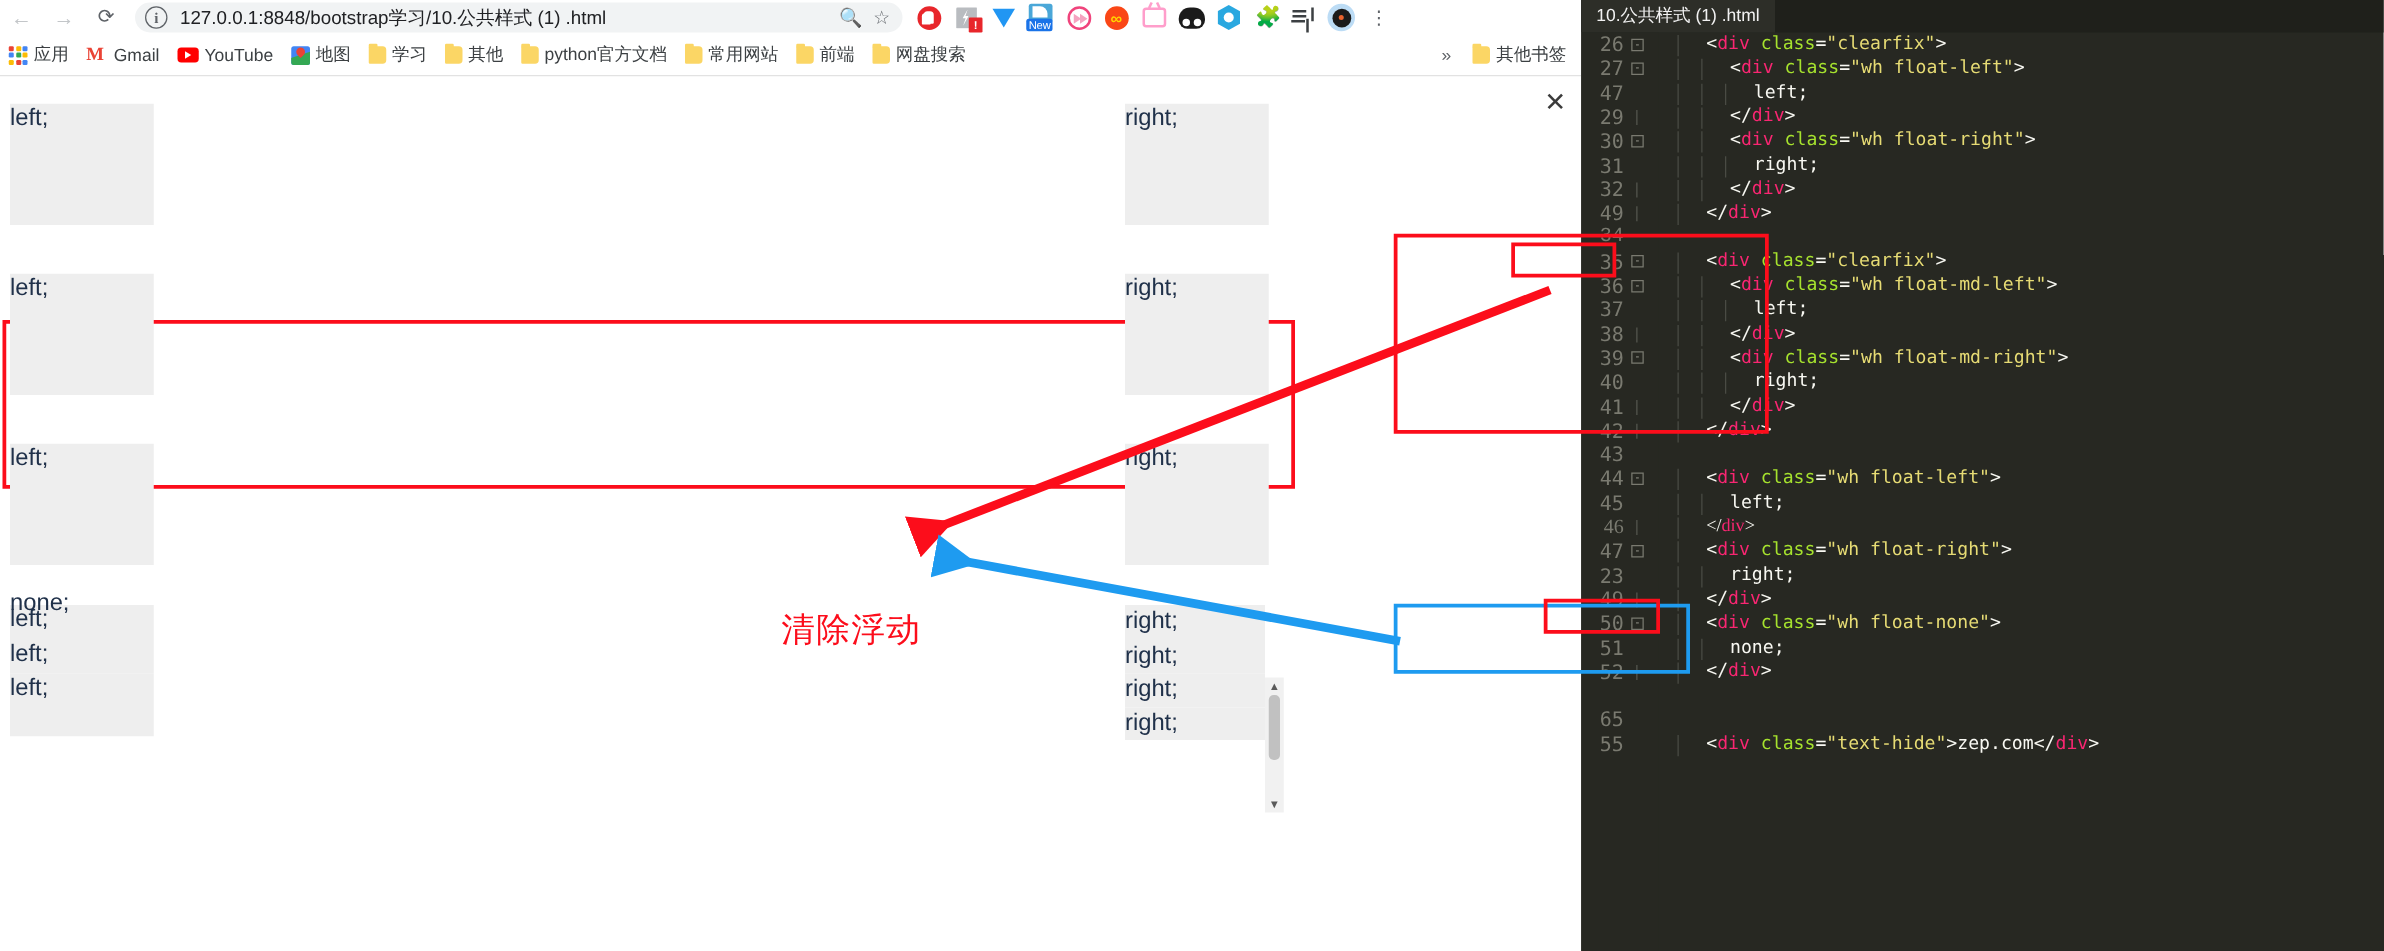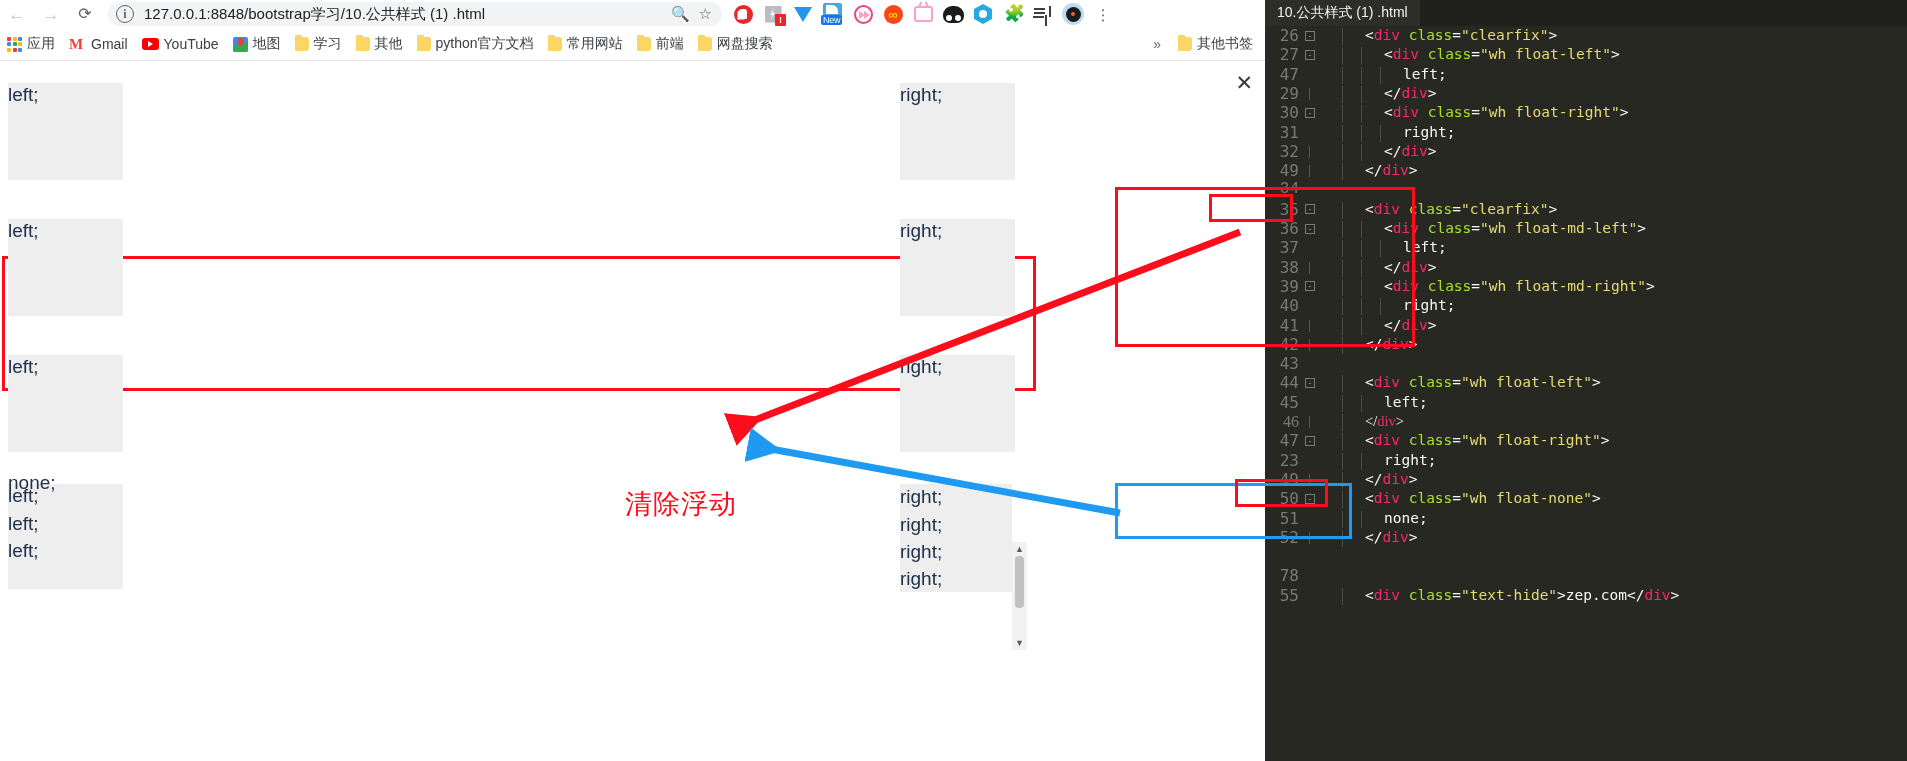--- a/index.html
+++ b/index.html
@@ -408,21 +408,21 @@
         <div class="cline" style="top: 328.1px;"><span class="lno">43</span><span class="ctext" style="left: 62px;"></span></div>
         <div class="cline" style="top: 347.4px;"><span class="lno">44</span><span class="fold">-</span><span class="ctext" style="left: 100px;"><span class="t-pun">&lt;</span><span class="t-tag">div</span><span class="t-txt"> </span><span class="t-attr">class</span><span class="t-pun">=</span><span class="t-str">"wh float-left"</span><span class="t-pun">&gt;</span></span><span class="indentguide" style="left: 77px; top: 2px; height: 17px;"></span></div>
         <div class="cline" style="top: 366.7px;"><span class="lno">45</span><span class="ctext" style="left: 119px;"><span class="t-txt">left;</span></span><span class="indentguide" style="left: 77px; top: 2px; height: 17px;"></span><span class="indentguide" style="left: 96px; top: 2px; height: 17px;"></span></div>
         <div class="cline" style="top: 386px; font-family: Liberation Serif, serif;"><span class="lno">46</span><span class="foldline"></span><span class="ctext" style="left: 100px;"><span class="t-pun">&lt;/</span><span class="t-tag">div</span><span class="t-pun">&gt;</span></span><span class="indentguide" style="left: 77px; top: 2px; height: 17px;"></span></div>
         <div class="cline" style="top: 405.3px;"><span class="lno">47</span><span class="fold">-</span><span class="ctext" style="left: 100px;"><span class="t-pun">&lt;</span><span class="t-tag">div</span><span class="t-txt"> </span><span class="t-attr">class</span><span class="t-pun">=</span><span class="t-str">"wh float-right"</span><span class="t-pun">&gt;</span></span><span class="indentguide" style="left: 77px; top: 2px; height: 17px;"></span></div>
         <div class="cline" style="top: 424.6px;"><span class="lno">23</span><span class="ctext" style="left: 119px;"><span class="t-txt">right;</span></span><span class="indentguide" style="left: 77px; top: 2px; height: 17px;"></span><span class="indentguide" style="left: 96px; top: 2px; height: 17px;"></span></div>
         <div class="cline" style="top: 443.9px;"><span class="lno">49</span><span class="foldline"></span><span class="ctext" style="left: 100px;"><span class="t-pun">&lt;/</span><span class="t-tag">div</span><span class="t-pun">&gt;</span></span><span class="indentguide" style="left: 77px; top: 2px; height: 17px;"></span></div>
         <div class="cline" style="top: 463.2px;"><span class="lno">50</span><span class="fold">-</span><span class="ctext" style="left: 100px;"><span class="t-pun">&lt;</span><span class="t-tag">div</span><span class="t-txt"> </span><span class="t-attr">class</span><span class="t-pun">=</span><span class="t-str">"wh float-none"</span><span class="t-pun">&gt;</span></span><span class="indentguide" style="left: 77px; top: 2px; height: 17px;"></span></div>
         <div class="cline" style="top: 482.5px;"><span class="lno">51</span><span class="ctext" style="left: 119px;"><span class="t-txt">none;</span></span><span class="indentguide" style="left: 77px; top: 2px; height: 17px;"></span><span class="indentguide" style="left: 96px; top: 2px; height: 17px;"></span></div>
         <div class="cline" style="top: 501.8px;"><span class="lno">52</span><span class="foldline"></span><span class="ctext" style="left: 100px;"><span class="t-pun">&lt;/</span><span class="t-tag">div</span><span class="t-pun">&gt;</span></span><span class="indentguide" style="left: 77px; top: 2px; height: 17px;"></span></div>
-        <div class="cline" style="top: 540.4px;"><span class="lno">78</span><span class="ctext" style="left: 62px;"></span></div>
+        <div class="cline" style="top: 540.4px;"><span class="lno">65</span><span class="ctext" style="left: 62px;"></span></div>
         <div class="cline" style="top: 559.7px;"><span class="lno">55</span><span class="ctext" style="left: 100px;"><span class="t-pun">&lt;</span><span class="t-tag">div</span><span class="t-txt"> </span><span class="t-attr">class</span><span class="t-pun">=</span><span class="t-str">"text-hide"</span><span class="t-pun">&gt;</span><span class="t-txt">zep.com</span><span class="t-pun">&lt;/</span><span class="t-tag">div</span><span class="t-pun">&gt;</span></span><span class="indentguide" style="left: 77px; top: 2px; height: 17px;"></span></div>
       </div>
 
     <div class="codebox" style="left:-56px;top:194px;width:84px;height:28px;"></div>
 
     <div class="codebox" style="left:-150px;top:187px;width:300px;height:160px;"></div>
 
     <div class="codebox-blue" style="left:-150px;top:483px;width:237px;height:56px;"></div>
 
     <div class="codebox" style="left:-30px;top:479px;width:93px;height:28px;"></div>

